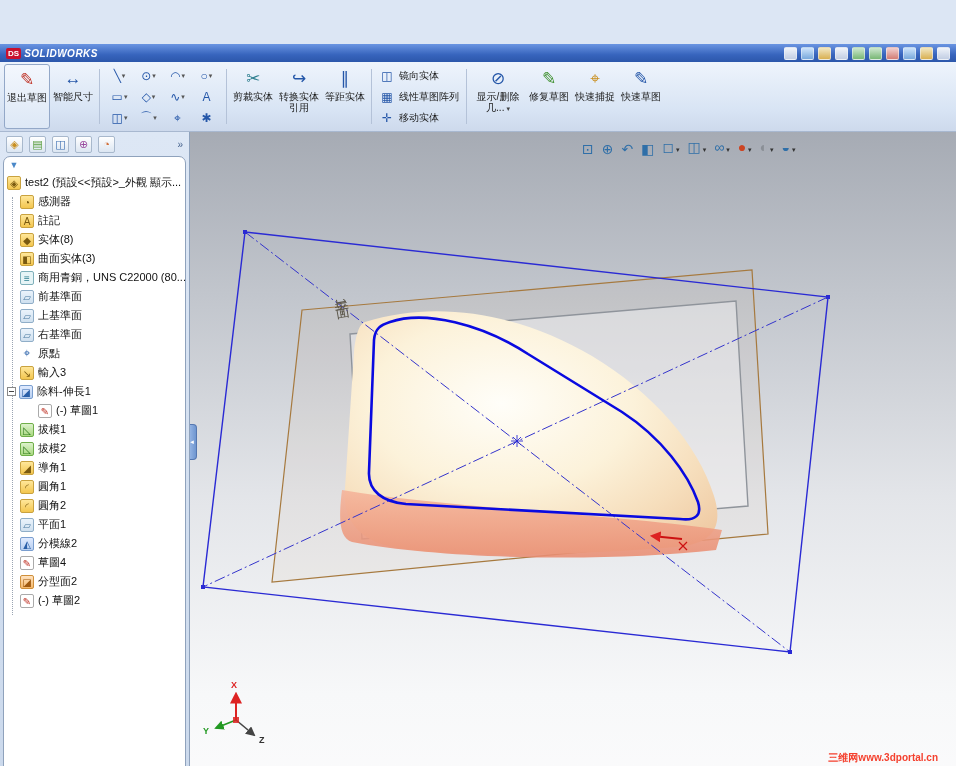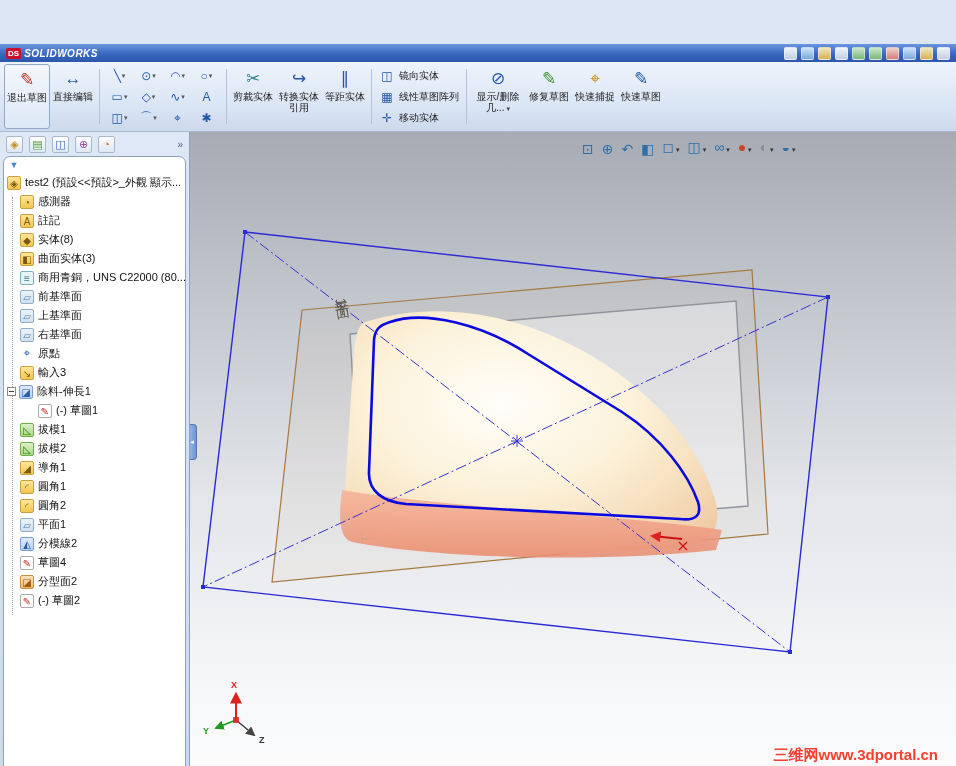--- a/index.html
+++ b/index.html
@@ -115,21 +115,21 @@
   .statusbar { height:16px; flex:none; background:linear-gradient(#dce4f0,#c2cfe2); border-top:1px solid #98a8c0;
     display:flex; align-items:flex-end; padding-left:4px; font-size:11px; }
   .corner-btn { width:14px; height:12px; background:linear-gradient(#f8fafc,#d2dcea); border:1px solid #9fb0c8;
     margin:0 1px 1px; flex:none; }
   .stab { display:flex; gap:4px; height:30px; padding:0 10px; border:1px solid #9aa9c2;
     border-bottom:none; background:linear-gradient(#c9d4e6,#b9c7dd); margin-left:3px; border-radius:3px 3px 0 0; color:#222; }
   .stab.active { background:linear-gradient(#fdfefe,#e4ebf5); }
   .tico-model::before { content:"▦"; color:#8a6d1f; font-size:9px; }
   .tico-motion::before { content:"◉"; color:#3a7a4a; font-size:9px; }
 
-  .watermark { position:absolute; right:18px; bottom:1px; font-size:15px; font-weight:bold; color:#f4402e;
+  .watermark { position:absolute; right:18px; bottom:1px; font-size:10px; font-weight:bold; color:#f4402e;
     z-index:99; text-shadow:0 0 1px rgba(255,255,255,.6); }
 </style>
 </head>
 <body>
 
 <div class="app">
 
   <div class="titlebar">
     <div class="logo">
       <span class="ds">DS</span>
@@ -149,21 +149,21 @@
     </div>
   </div>
 
   <div class="commandbar">
     <div class="big-btn pressed">
       <span class="bicon ic-red">✎</span>
       <span class="blabel">退出草图</span>
     </div>
     <div class="big-btn">
       <span class="bicon ic-blue">↔</span>
-      <span class="blabel">直接编辑</span>
+      <span class="blabel">智能尺寸</span>
     </div>
     <div class="group-sep"></div>
     <div class="sketch-grid">
       <span class="gcell caret">╲</span>
       <span class="gcell caret">⊙</span>
       <span class="gcell caret">◠</span>
       <span class="gcell caret">○</span>
       <span class="gcell caret">▭</span>
       <span class="gcell caret">◇</span>
       <span class="gcell caret">∿</span>

